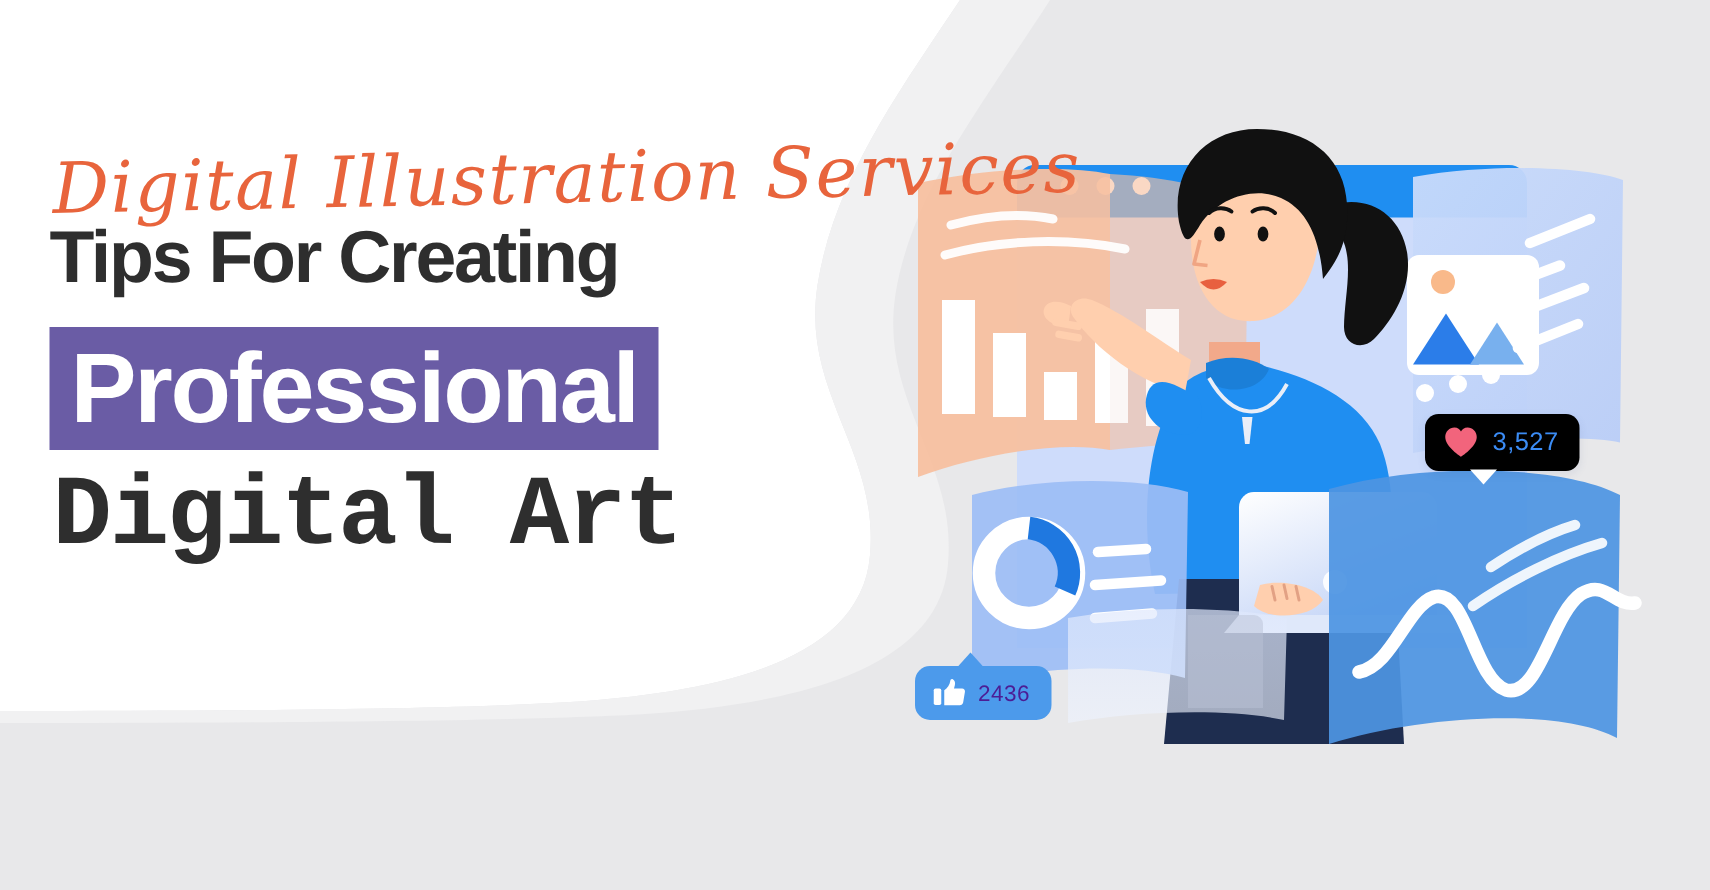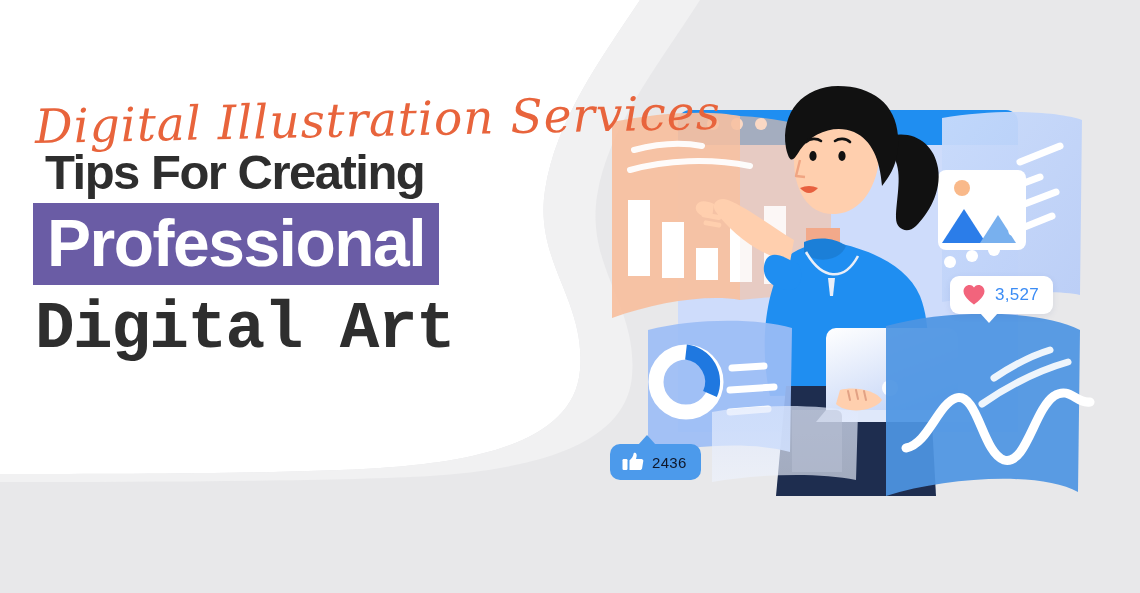--- a/index.html
+++ b/index.html
@@ -27,22 +27,22 @@
     transform:rotate(-1.2deg);
     transform-origin:left center;
     margin-left:2px;
   }
   .head-line{
     font-weight:bold;
     color:#2e2e2e;
     letter-spacing:-1.5px;
     white-space:nowrap;
   }
-  .head-1{font-size:49px;line-height:52px;margin-top:-8px;margin-left:12px;}
-  .head-2-wrap{margin-top:5px;}
+  .head-1{font-size:49px;line-height:52px;margin-top:-8px;}
+  .head-2-wrap{margin-top:20px;}
   .head-2{
     display:inline-block;
     background:#6a5ca5;
     color:#ffffff;
     font-size:66px;
     line-height:74px;
     font-weight:bold;
     letter-spacing:-1.5px;
     padding:3px 14px 5px 14px;
     white-space:nowrap;
@@ -50,38 +50,39 @@
   .head-3{font-size:66px;line-height:74px;margin-top:8px;margin-left:2px;font-family:Liberation Mono, monospace;}
 
   
   .illo{position:absolute;left:590px;top:0;width:550px;height:593px;z-index:30;}
   .illo svg{display:block;}
 
   
   .badge{position:absolute;display:flex;align-items:center;z-index:60;}
   .badge-heart{
     left:950px;top:276px;
-    background:#ffffff;
+    background:#000000;
     border-radius:9px;
     padding:8px 14px 8px 12px;
     box-shadow:0 2px 6px rgba(60,80,140,.10);
+    text-decoration:underline;
   }
   .badge-heart .cnt{color:#3b8cf5;font-size:17px;font-weight:normal;margin-left:9px;letter-spacing:.3px;}
   .badge-heart .tail{
     position:absolute;left:30px;bottom:-9px;width:0;height:0;
     border-left:9px solid transparent;border-right:9px solid transparent;
     border-top:10px solid #ffffff;
   }
   .badge-like{
     left:610px;top:444px;
     background:#4c9aeb;
     border-radius:10px;
     padding:8px 14px 8px 12px;
   }
-  .badge-like .cnt{color:#0f172a;font-size:15px;margin-left:8px;letter-spacing:.3px;}
+  .badge-like .cnt{color:#4c1d95;font-size:15px;margin-left:8px;letter-spacing:.3px;}
   .badge-like .tail{
     position:absolute;left:28px;top:-9px;width:0;height:0;
     border-left:9px solid transparent;border-right:9px solid transparent;
     border-bottom:10px solid #4c9aeb;
   }
   .ic{display:inline-flex;align-items:center;justify-content:center;}
 </style>
 </head>
 <body>
 

